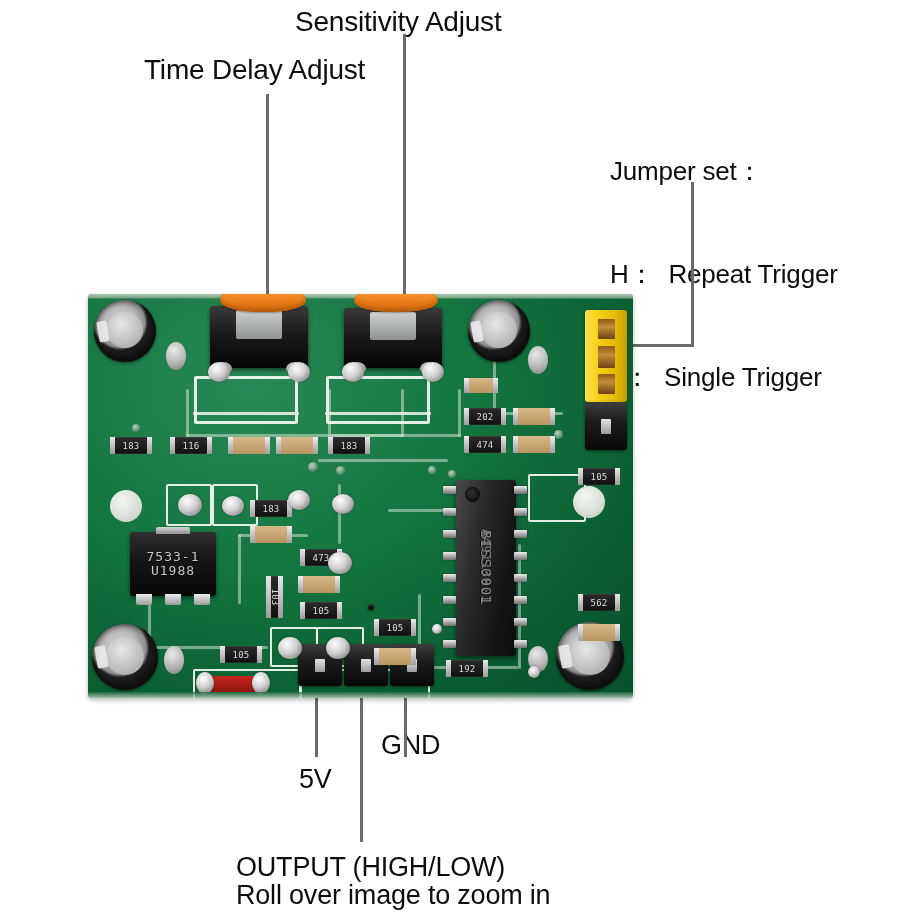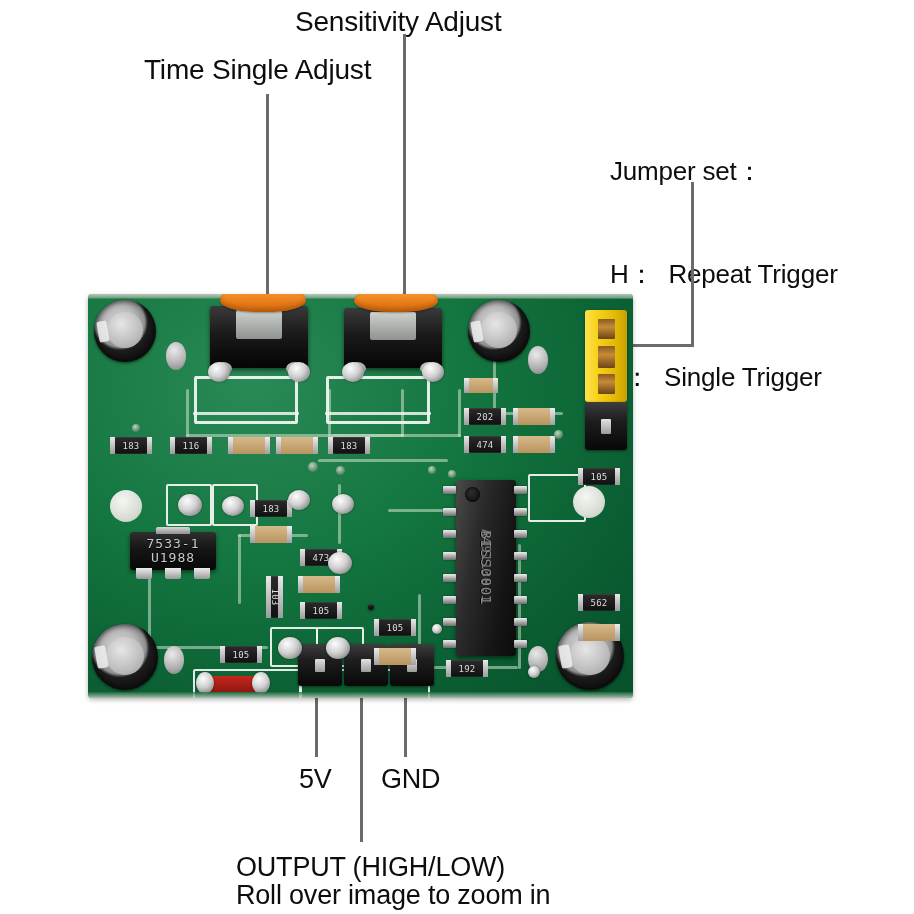--- a/index.html
+++ b/index.html
@@ -29,21 +29,21 @@
     font-family: "Liberation Sans", sans-serif;
     color: #0d0d0d;
     white-space: pre;
     letter-spacing: -0.2px;
     line-height: 1.32;
   }
   #label-sensitivity { left: 295px; top: 4px;  font-size: 28px; }
   #label-timedelay   { left: 144px; top: 52px; font-size: 28px; }
   #label-jumper      { left: 610px; top: 85px; font-size: 26px; }
   #label-5v          { left: 299px; top: 762px; font-size: 27px; }
-  #label-gnd         { left: 381px; top: 762px; font-size: 27px; }
+  #label-gnd         { left: 381px; top: 728px; font-size: 27px; }
   #label-output      { left: 236px; top: 850px; font-size: 27px; }
   #label-rollover    { left: 236px; top: 878px; font-size: 27px; }
 
   .jline { display: block; }
 
   
   .leader {
     position: absolute;
     background: #6b6b6b;
   }
@@ -319,21 +319,21 @@
     font-weight: bold;
   }
 </style>
 </head>
 <body>
 
 <div id="stage">
 
   <div class="anno" id="label-sensitivity">Sensitivity Adjust</div>
 
-  <div class="anno" id="label-timedelay">Time Single Adjust</div>
+  <div class="anno" id="label-timedelay">Time Delay Adjust</div>
 
   <div class="anno" id="label-jumper">
     <span class="jline">Jumper set：</span>
     <span class="jline">H：  Repeat Trigger</span>
     <span class="jline">L：  Single Trigger</span>
   </div>
 
   <div class="anno" id="label-5v">5V</div>
   <div class="anno" id="label-gnd">GND</div>
   <div class="anno" id="label-output">OUTPUT (HIGH/LOW)</div>
@@ -432,21 +432,21 @@
 
     <div class="pcb-part" id="jumper-cap" style="left:497px; top:16px; width:42px; height:92px;">
       <div class="jpin" style="top:9px;  height:20px;"></div>
       <div class="jpin" style="top:36px; height:22px;"></div>
       <div class="jpin" style="top:64px; height:20px;"></div>
     </div>
     <div class="pcb-part blk" style="left:497px; top:108px; width:42px; height:48px;">
         <span class="pin"></span>
       </div>
 
-    <div class="pcb-part" id="regulator" style="left:42px; top:238px; width:86px; height:38px;">
+    <div class="pcb-part" id="regulator" style="left:42px; top:238px; width:86px; height:64px;">
       <div class="rtab"></div>
       <div class="rtext">7533-1</div>
       <div class="rtext">U1988</div>
       <div class="rleg" style="left:6px;"></div>
       <div class="rleg" style="left:35px;"></div>
       <div class="rleg" style="right:6px;"></div>
     </div>
 
     <div class="pcb-part" id="chip" style="left:368px; top:186px; width:60px; height:176px;">
       <div class="chip-dot"></div>

